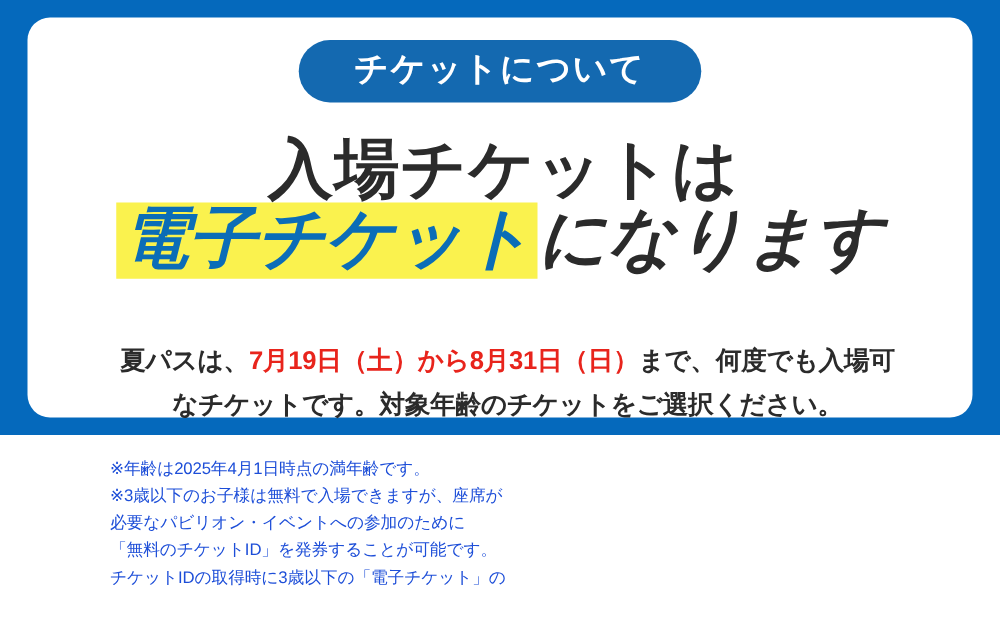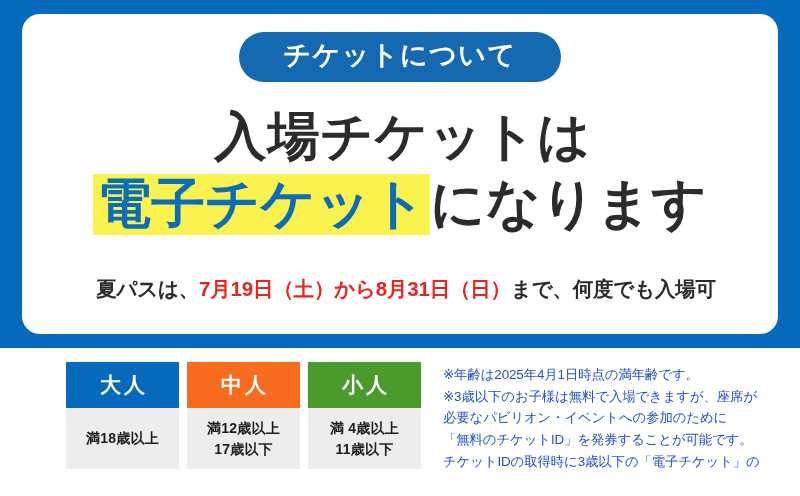--- a/index.html
+++ b/index.html
@@ -67,22 +67,22 @@
   #headline .line1 {
     display: block;
     font-size: 52px;
     letter-spacing: 1px;
     padding-left: 6px;
   }
   #headline .line2 {
     display: block;
     font-size: 54px;
     letter-spacing: 0px;
-    margin-top: 12px;
     white-space: nowrap;
+    font-style: italic;
   }
   #headline .hl {
     background: #faf24e;
     color: #0b6db7;
     padding: 2px 4px 4px;
     display: inline-block;
     line-height: 1.02;
   }
   #headline .rest {
     color: #2b2b2b;
@@ -175,50 +175,25 @@
       <div id="pill">チケットについて</div>
     </div>
 
     <div id="headline">
       <span class="line1">入場チケットは</span>
       <span class="line2"><span class="hl">電子チケット</span><span class="rest">になります</span></span>
     </div>
 
     <div id="desc">
       <span>夏パスは、</span><span class="red">7月19日（土）から8月31日（日）</span><span>まで、何度でも入場可</span><br>
+      <span>なチケットです。対象年齢のチケットをご選択ください。</span>
     </div>
 
     <div id="lower">
 
-      <div id="age-table">
-
-        <div class="age-col">
-          <div class="age-head adult">大人</div>
-          <div class="age-body">
-            <span>満18歳以上</span>
-          </div>
-        </div>
-
-        <div class="age-col">
-          <div class="age-head middle">中人</div>
-          <div class="age-body">
-            <span>満12歳以上</span>
-            <span>17歳以下</span>
-          </div>
-        </div>
-
-        <div class="age-col">
-          <div class="age-head child">小人</div>
-          <div class="age-body">
-            <span>満 4歳以上</span>
-            <span>11歳以下</span>
-          </div>
-        </div>
-
-      </div>
 
       <div id="notes">
         <span class="note-line">※年齢は2025年4月1日時点の満年齢です。</span>
         <span class="note-line">※3歳以下のお子様は無料で入場できますが、座席が</span>
         <span class="note-line">必要なパビリオン・イベントへの参加のために</span>
         <span class="note-line">「無料のチケットID」を発券することが可能です。</span>
         <span class="note-line">チケットIDの取得時に3歳以下の「電子チケット」の</span>
       </div>
 
     </div>

